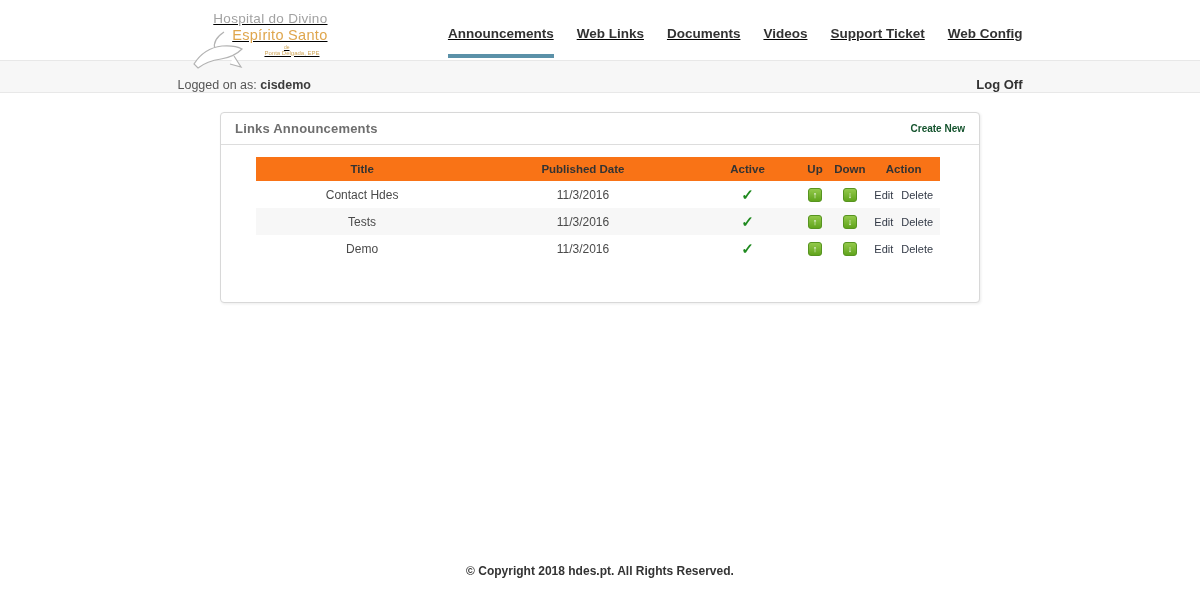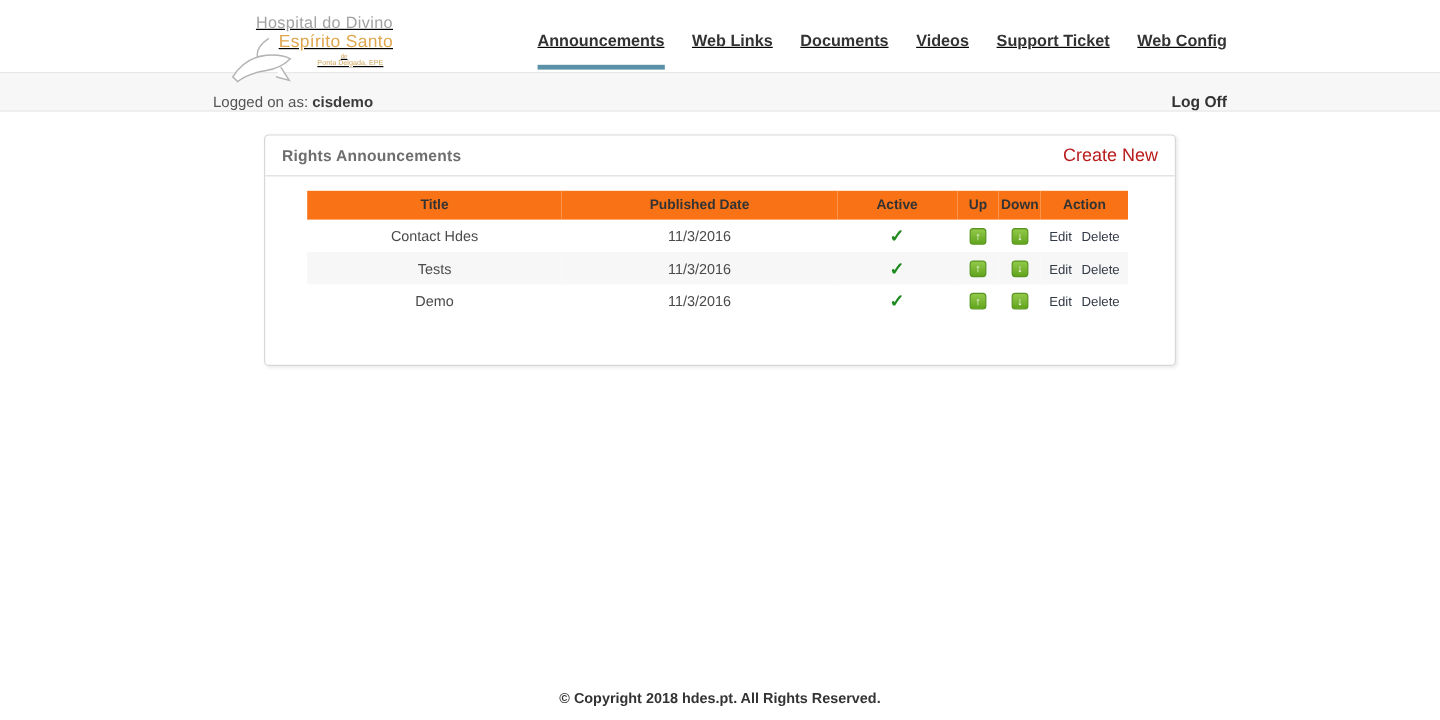--- a/index.html
+++ b/index.html
@@ -51,21 +51,21 @@
     width: 760px; margin: 19px auto 0 auto;
     background: #fff; border: 1px solid #d8d8d8; border-radius: 4px;
     box-shadow: 1px 1px 3px rgba(0,0,0,.08);
     min-height: 190px;
   }
   .panel-header {
     display: flex; justify-content: space-between; align-items: center;
     padding: 8px 14px; border-bottom: 1px solid #ddd;
   }
   .panel-title { font-size: 13px; font-weight: 700; color: #6e6e6e; letter-spacing: .2px; }
-  .create-new { font-size: 15px; font-weight: 400; color: #b91c1c; cursor: pointer; }
+  .create-new { font-size: 10px; font-weight: 700; color: #14532d; cursor: pointer; }
 
   .panel-body { padding: 12px 39px 40px 35px; }
   table { width: 100%; border-collapse: collapse; }
   th {
     background: #f97316; height: 24px;
     font-size: 11.5px; font-weight: 700; color: #333; text-align: center;
   }
   td { height: 27px; font-size: 12px; color: #4a4a4a; text-align: center; }
   tr.alt td { background: #f7f7f7; }
   .col-title { width: 31%; }
@@ -82,21 +82,21 @@
     color: #fff; font-size: 9px; font-weight: 700; text-align: center;
     cursor: pointer; vertical-align: middle;
   }
   .action-link {
     font-size: 11px; color: #333a47; margin: 0 4px;
     cursor: pointer; white-space: nowrap;
   }
 
   
   .footer {
-    position: absolute; bottom: 11px; left: 0; width: 100%;
+    position: absolute; bottom: 22px; left: 0; width: 100%;
     text-align: center; font-size: 12px; font-weight: 700; color: #333;
   }
 </style>
 </head>
 <body>
 
 <div class="top-header">
   <div class="header-inner">
     <div class="logo">
       <svg class="dove" width="62" height="40" viewBox="0 0 62 40">
@@ -123,21 +123,21 @@
 
 <div class="user-bar">
   <div class="bar-inner">
     <div class="logged-on"><span>Logged on as: </span><b>cisdemo</b></div>
     <div class="log-off">Log Off</div>
   </div>
 </div>
 
 <div class="panel">
   <div class="panel-header">
-    <div class="panel-title">Rights Announcements</div>
+    <div class="panel-title">Links Announcements</div>
     <div class="create-new">Create New</div>
   </div>
   <div class="panel-body">
     <table>
       <thead>
         <tr>
           <th class="col-title">Title</th>
           <th class="col-date">Published Date</th>
           <th class="col-active">Active</th>
           <th class="col-up">Up</th>

